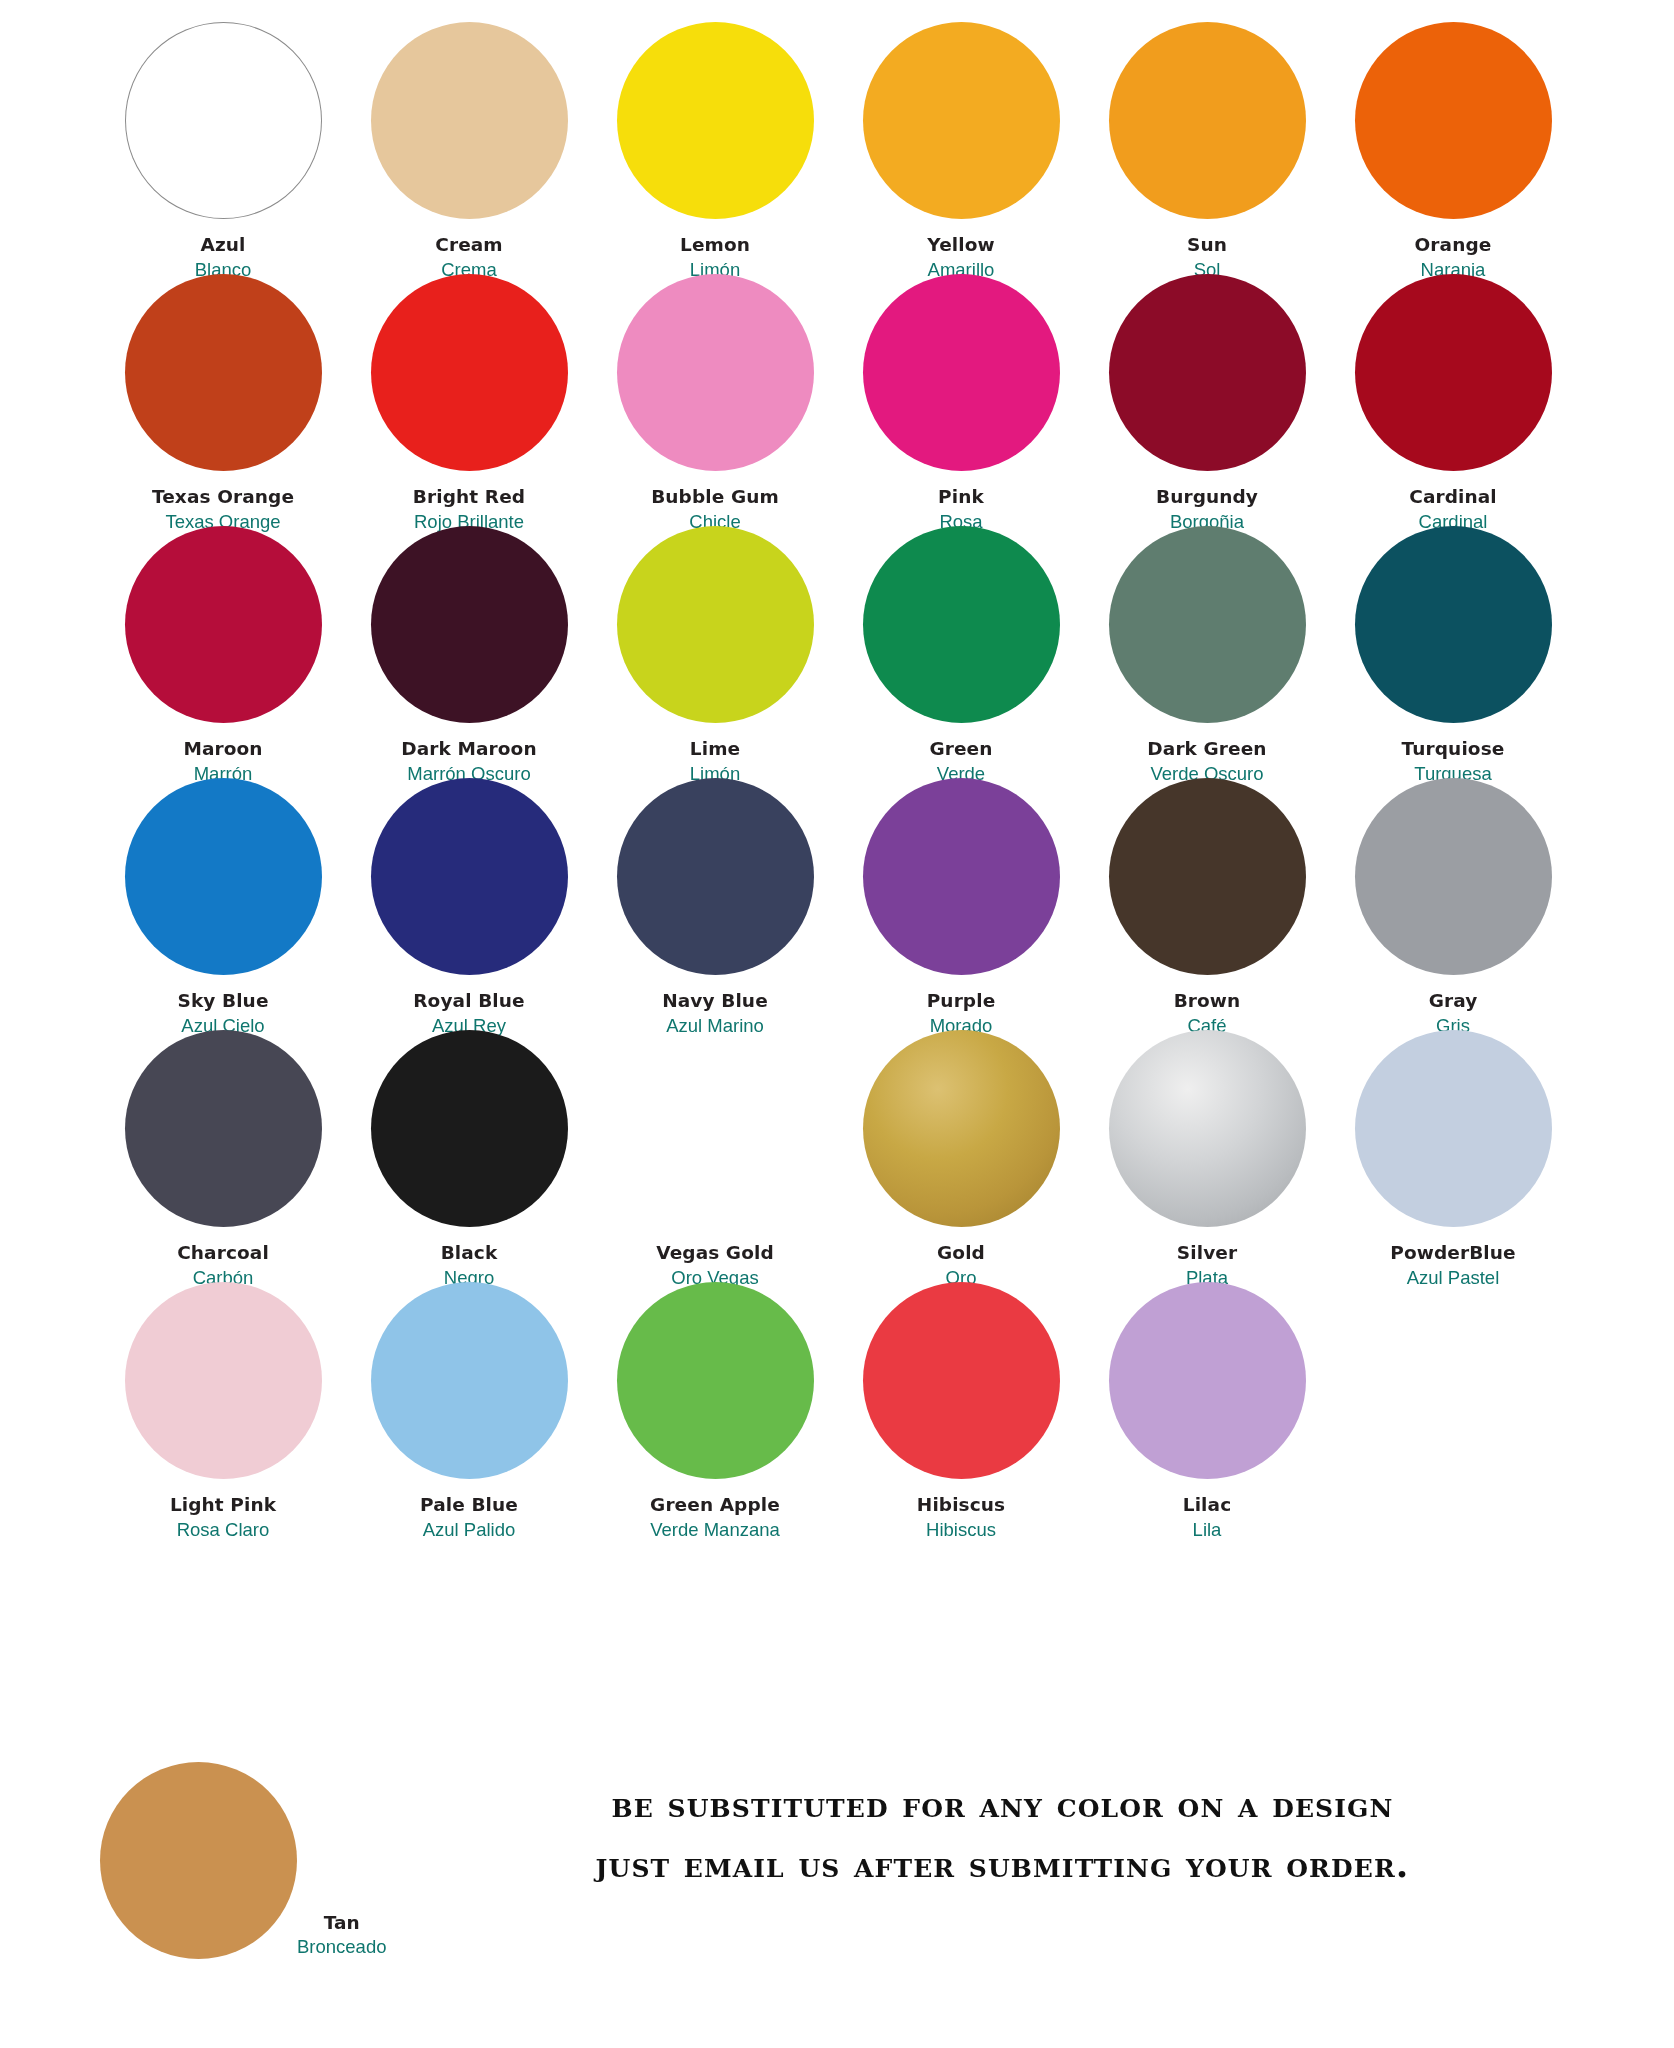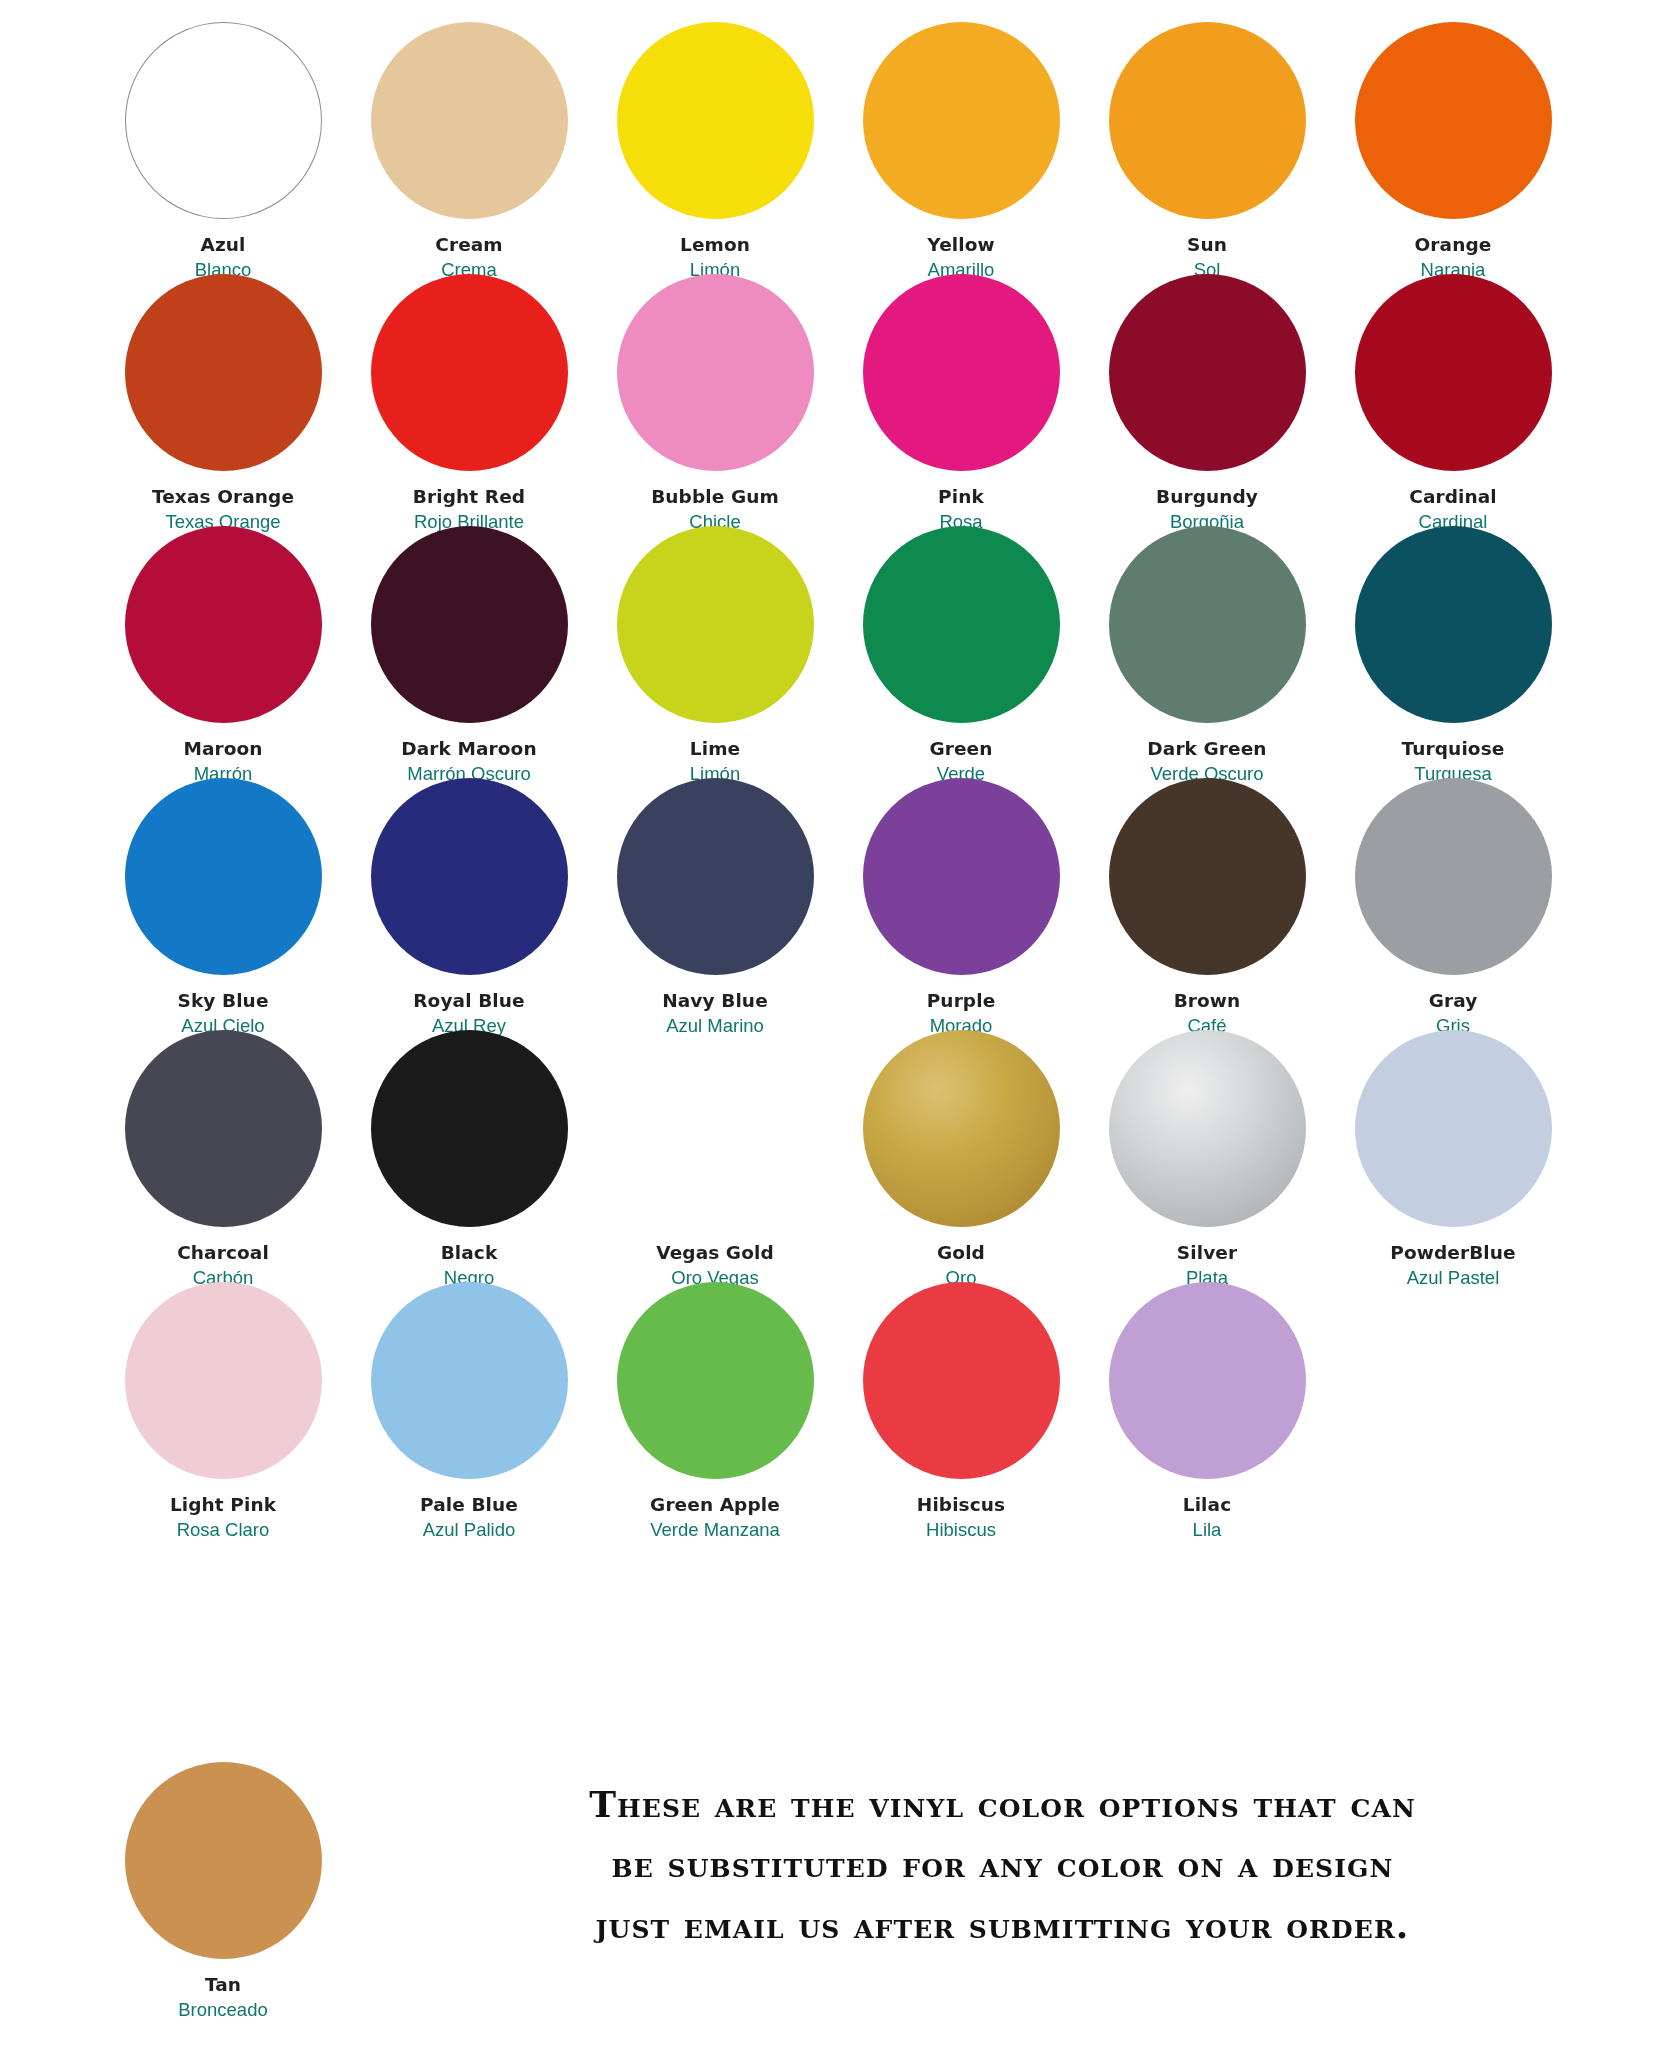--- a/index.html
+++ b/index.html
@@ -88,22 +88,21 @@
     top: 1760px;
     width: 1480px;
     height: 280px;
   }
   .bottom-swatch {
     position: absolute;
     left: 0;
     top: 0;
     width: 246px;
     display: flex;
-    flex-direction: column;
-    align-items: center;
+    align-items: flex-end;
   }
   .note-block {
     position: absolute;
     left: 330px;
     top: 14px;
     width: 1145px;
   }
   .note-line {
     font-family: "DejaVu Serif", serif;
     font-variant: small-caps;
@@ -372,19 +371,18 @@
   <div class="bottom-row">
     <div class="bottom-swatch">
       <div class="swatch-disc" style="background: rgb(202, 145, 80);"></div>
       <div class="swatch-labels">
         <span class="swatch-name-en">Tan</span>
         <span class="swatch-name-es">Bronceado</span>
       </div>
     </div>
 
     <div class="note-block">
-      <div class="note-line">These are the vinyl color options that can</div>
       <div class="note-line">be substituted for any color on a design</div>
       <div class="note-line">just email us after submitting your order.</div>
     </div>
   </div>
 
 </div>
 
 </body></html>

